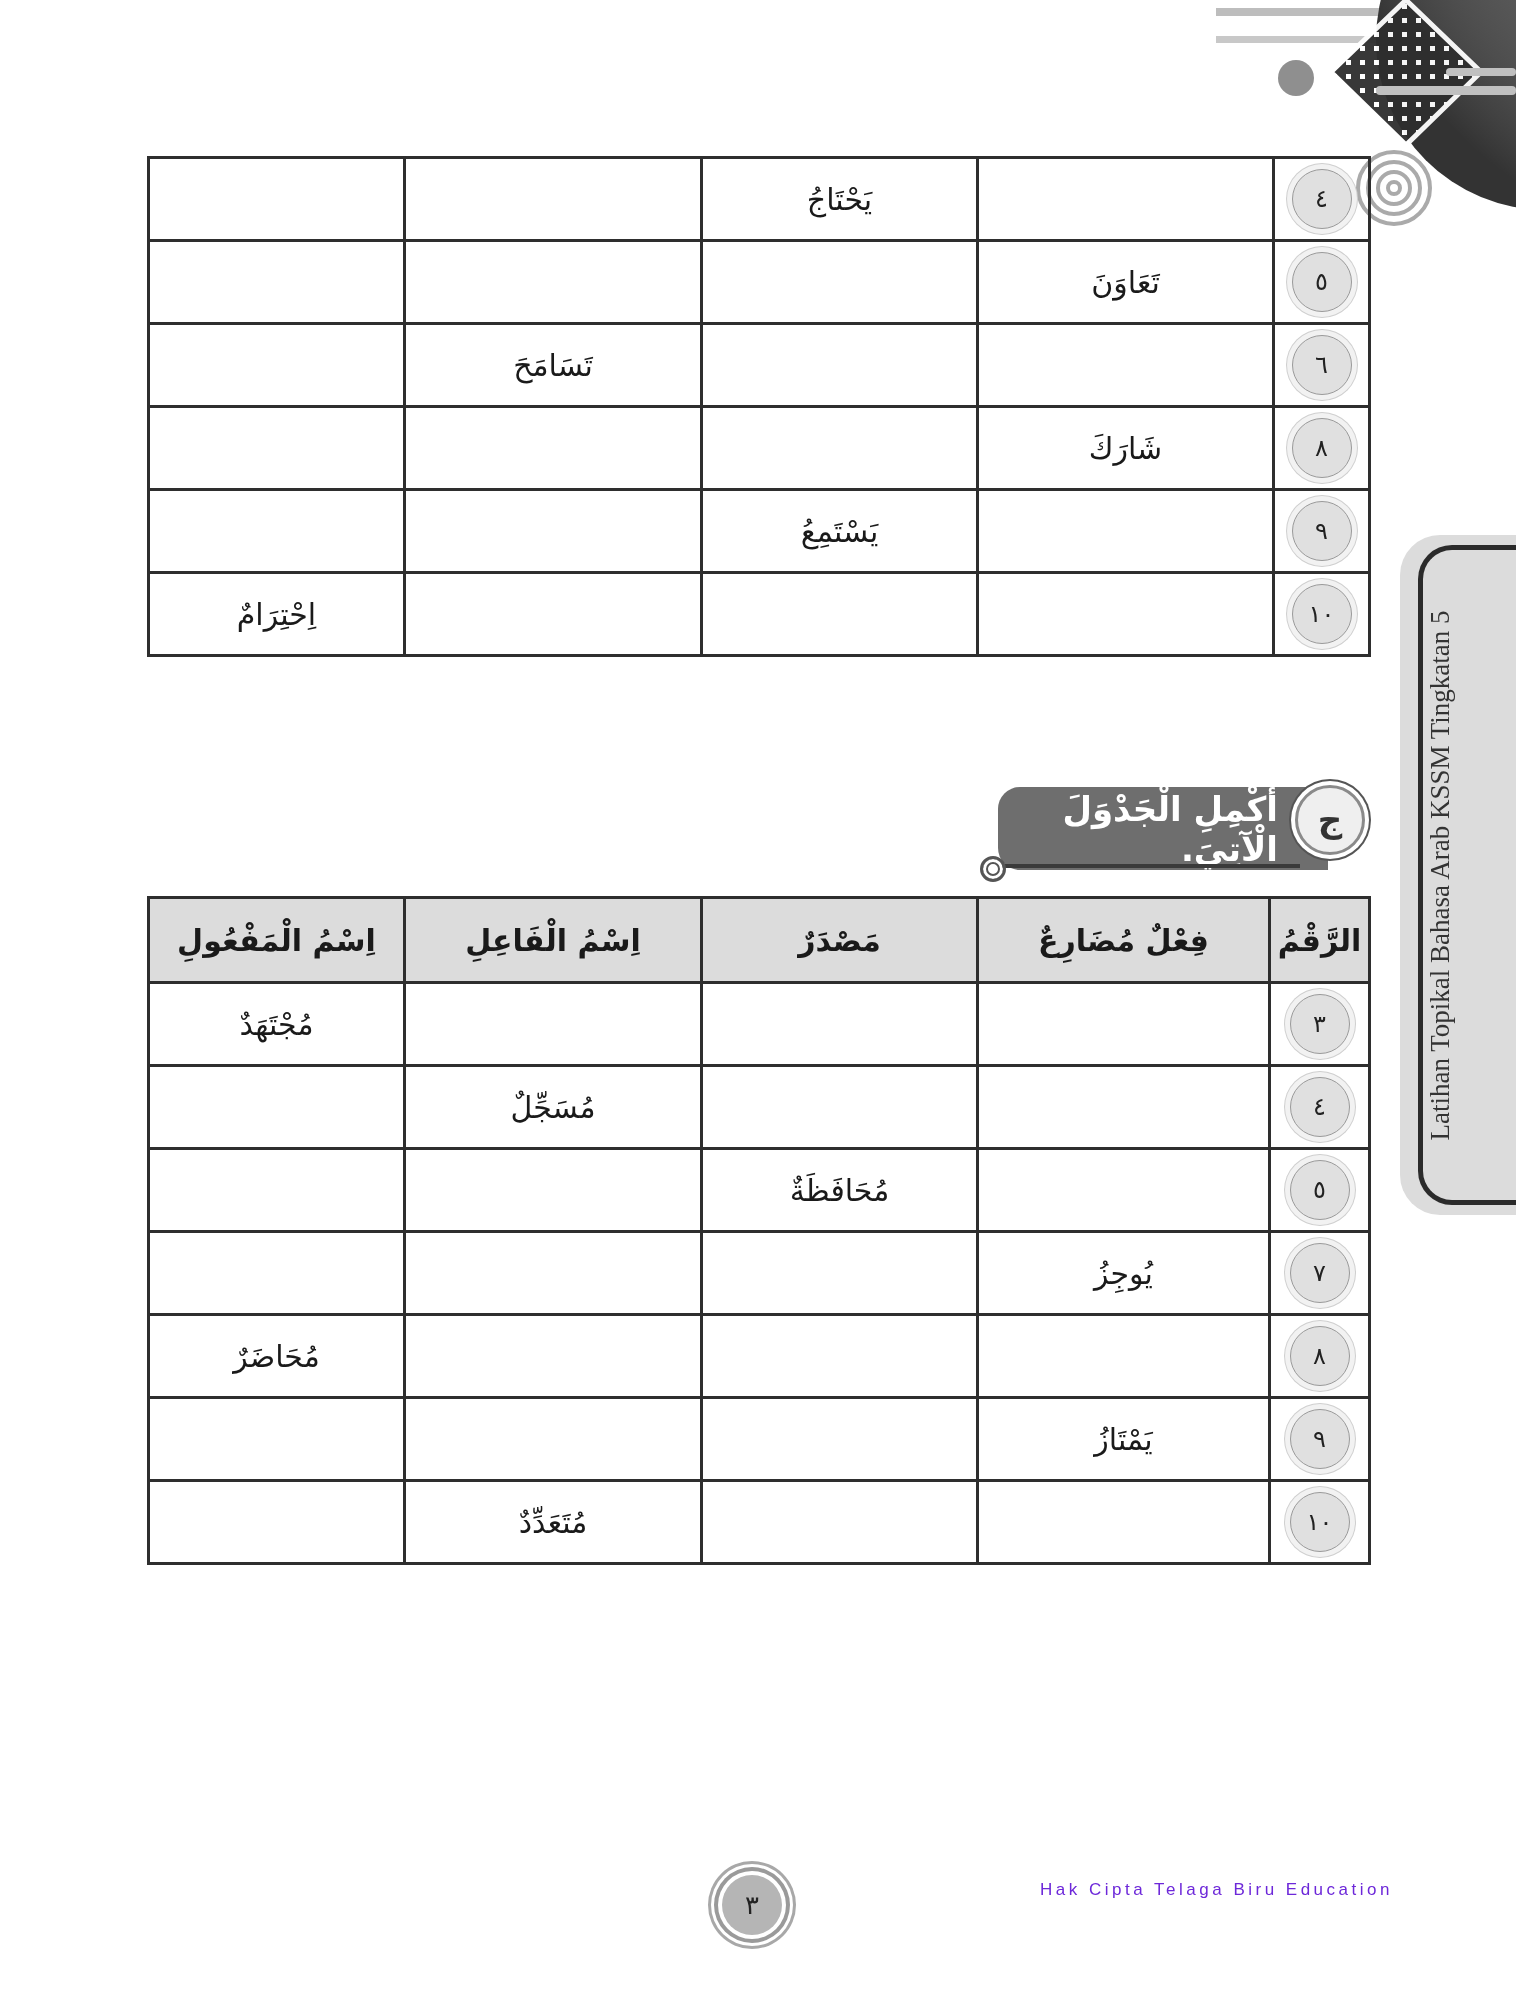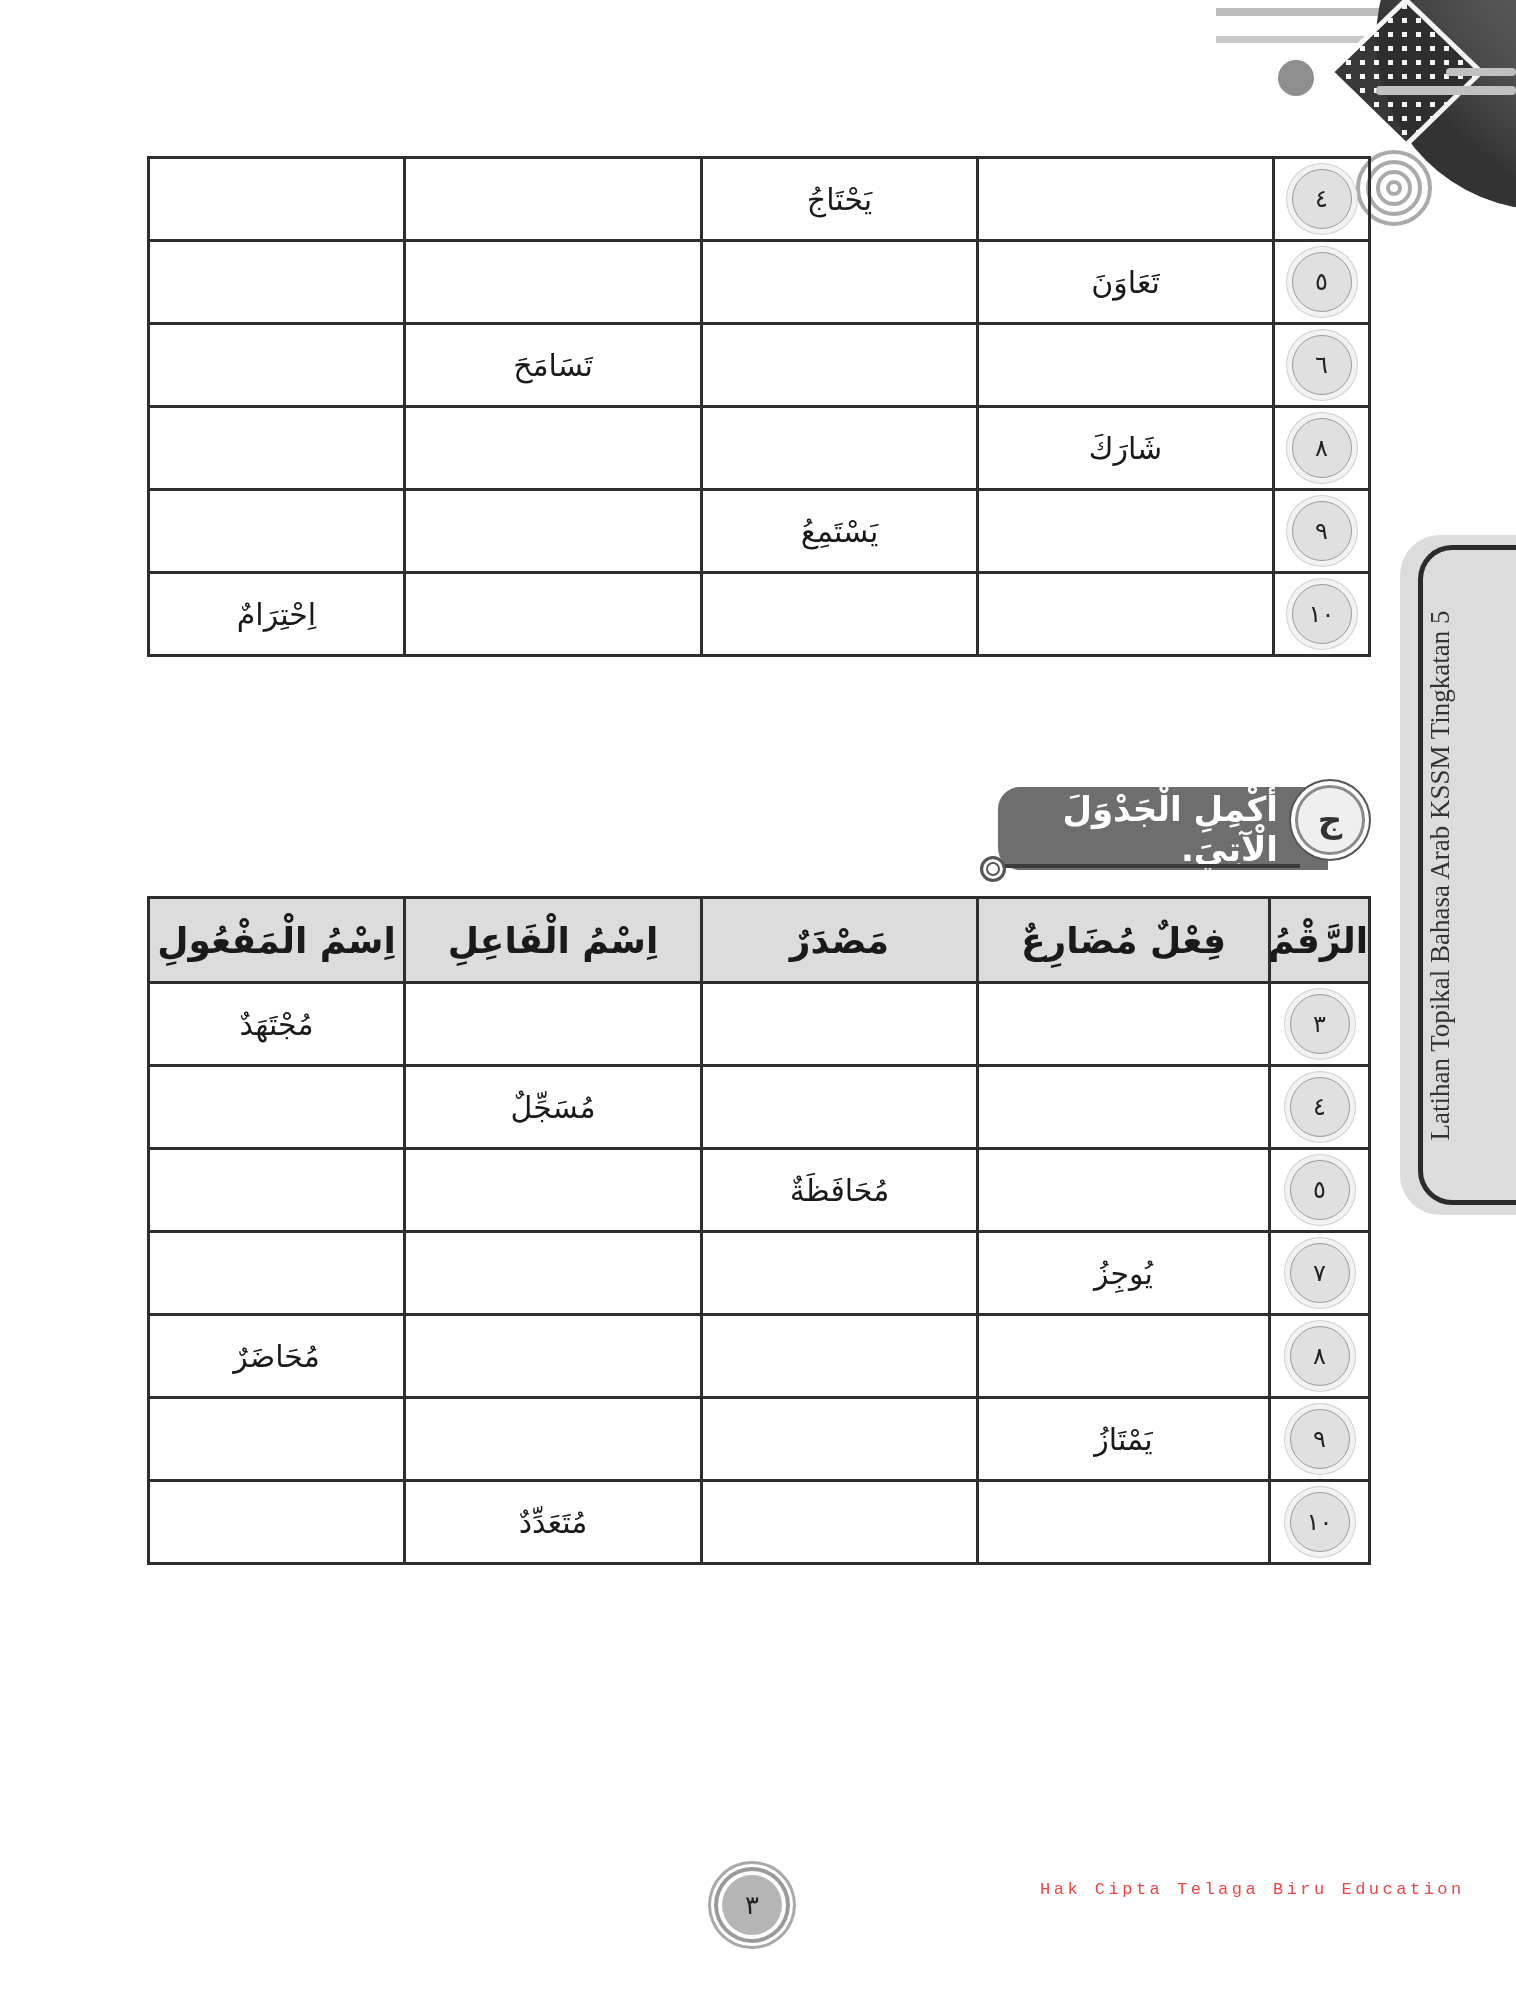--- a/index.html
+++ b/index.html
@@ -6,21 +6,21 @@
   body { width:1516px; height:2007px; position:relative; background:#ffffff; overflow:hidden;
          font-family:"DejaVu Serif", serif; color:#1a1a1a; }
   .abs { position:absolute; }
 
   
   .deco { position:absolute; right:0; top:0; width:300px; height:230px; overflow:hidden; }
 
   
   table.grid { position:absolute; border-collapse:collapse; table-layout:fixed; }
   table.grid td, table.grid th { border:3px solid #2e2e2e; padding:0; text-align:center; vertical-align:middle; }
-  table.grid th { background:#dcdcdc; font-weight:bold; font-size:36px; height:82px; }
+  table.grid th { background:#dcdcdc; font-weight:bold; font-size:30px; height:82px; }
   table.grid td { height:80px; font-size:30px; }
   .ar { direction:rtl; unicode-bidi:isolate; font-family:"DejaVu Sans", sans-serif; }
   .badge { width:58px; height:58px; border-radius:50%; background:#e0e0e0; margin:0 auto;
            border:1px solid #9a9a9a; box-shadow:0 0 0 5px #f2f2f2, 0 0 0 6px #cfcfcf;
            display:flex; align-items:center; justify-content:center; font-size:24px; color:#222; }
 
   
   .banner { left:998px; top:787px; width:330px; height:83px; background:#6e6e6e; border-radius:22px 0 0 22px;
             color:#fff; font-size:34px; font-weight:bold; display:flex; align-items:center; justify-content:flex-end;
             padding-right:50px; box-sizing:border-box; }
@@ -36,21 +36,21 @@
   .sidetab-inner { left:1418px; top:545px; width:120px; height:660px; border:5px solid #2b2b2b; border-right:none;
                    border-radius:34px 0 0 34px; box-sizing:border-box; }
   .sidetab-text { left:1400px; top:535px; width:80px; height:680px; display:flex; align-items:center; justify-content:center; }
   .sidetab-text span { transform:rotate(-90deg); white-space:nowrap; font-family:"Liberation Serif", serif;
                        font-size:27px; color:#333; display:block; }
 
   
   .page-num { left:722px; top:1875px; width:60px; height:60px; border-radius:50%; background:#b5b5b5;
               box-shadow:0 0 0 4px #fff, 0 0 0 8px #9a9a9a, 0 0 0 11px #fff, 0 0 0 14px #a8a8a8;
               display:flex; align-items:center; justify-content:center; font-size:26px; color:#222; }
-  .copyright { left:1040px; top:1880px; font-family:Liberation Mono, monospace; font-size:17px; letter-spacing:3.5px; color:#ef4444; }
+  .copyright { left:1040px; top:1880px; font-family:Liberation Sans, sans-serif; font-size:17px; letter-spacing:3.5px; color:#6d28d9; }
 </style>
 </head>
 <body>
 
 <div class="deco">
   <svg width="300" height="230" viewBox="0 0 300 230">
     <defs>
       <pattern id="dots" width="14" height="14" patternUnits="userSpaceOnUse">
         <rect width="14" height="14" fill="#2e2e2e"></rect>
         <rect x="4" y="4" width="5" height="5" fill="#ffffff"></rect>

